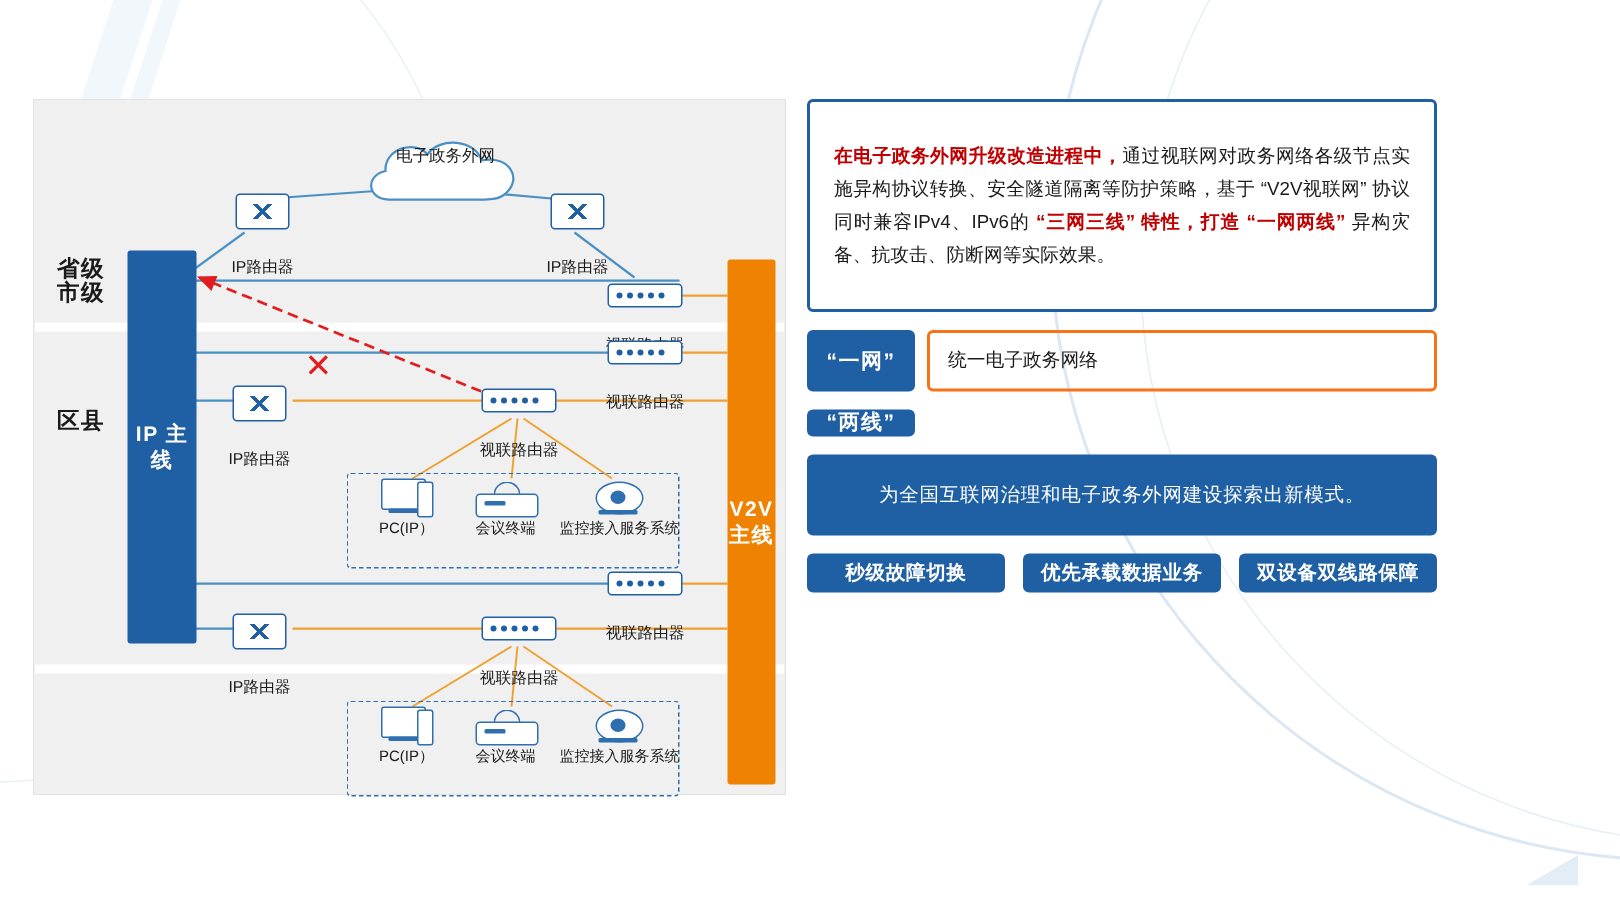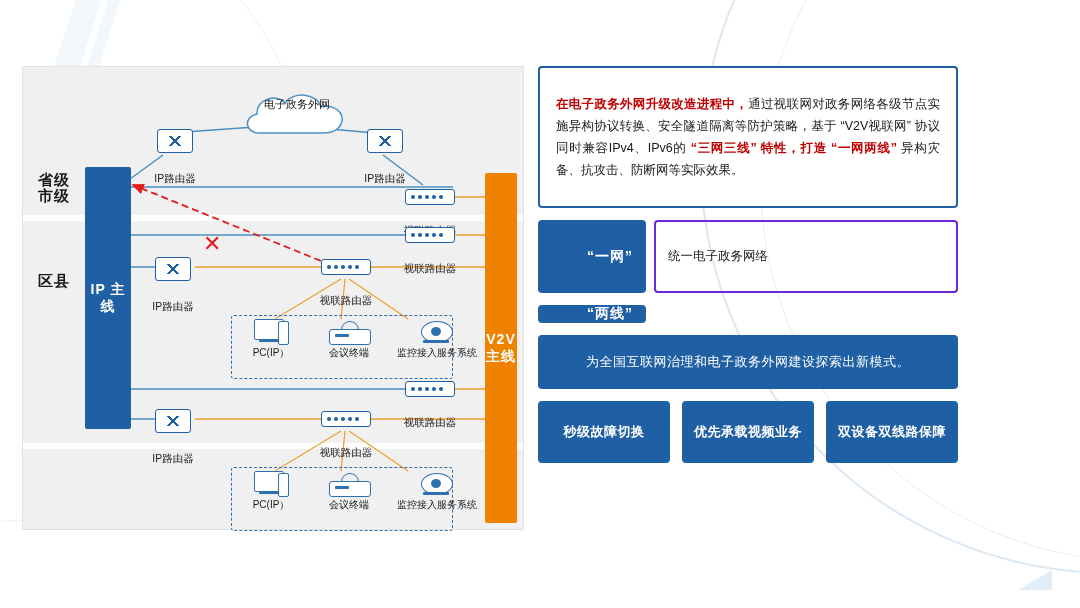--- a/index.html
+++ b/index.html
@@ -91,21 +91,21 @@
     content:"";position:absolute;left:5px;top:5px;width:4px;height:4px;
     border-radius:50%;background:#1f5fa3;
     box-shadow:7px 0 0 #1f5fa3,14px 0 0 #1f5fa3,21px 0 0 #1f5fa3,28px 0 0 #1f5fa3;
   }
 
   
   .dashbox{
     position:absolute;border:1.4px dashed #2f6fb0;border-radius:3px;
     background:rgba(255,255,255,0.0);
   }
-  .endpoints{position:absolute;display:flex;gap:14px;align-items:flex-end;}
+  .endpoints{position:absolute;display:flex;gap:2px;align-items:flex-end;}
   .ep{width:64px;text-align:center;}
   .ep .cap{font-size:10px;color:#1a1a1a;white-space:nowrap;line-height:12px;margin-top:2px;}
   .pc-ico{width:34px;height:26px;margin:0 auto;position:relative;}
   .pc-ico .scr{position:absolute;left:0;top:0;width:28px;height:19px;border:1.6px solid #2f6fb0;border-radius:2px;background:#fff;}
   .pc-ico .base{position:absolute;left:5px;top:20px;width:20px;height:3px;background:#2f6fb0;border-radius:1px;}
   .pc-ico .tower{position:absolute;left:24px;top:2px;width:9px;height:22px;border:1.4px solid #2f6fb0;border-radius:2px;background:#fff;}
   .term-ico{width:40px;height:24px;margin:0 auto;position:relative;}
   .term-ico .bx{position:absolute;left:0;top:8px;width:40px;height:14px;border:1.4px solid #2f6fb0;border-radius:3px;background:#fff;}
   .term-ico .bx:after{content:"";position:absolute;left:5px;top:4px;width:14px;height:3px;background:#2f6fb0;border-radius:1px;}
   .term-ico .arc{position:absolute;left:12px;top:0;width:16px;height:8px;border:1.4px solid #2f6fb0;border-bottom:none;border-radius:16px 16px 0 0;}
@@ -132,36 +132,36 @@
   .para{
     padding:25px 16px;font-size:12.5px;line-height:22px;color:#1a1a1a;
     text-align:justify;
   }
   .para .hl{color:#c00000;font-weight:bold;}
   .row{display:flex;gap:8px;margin-top:12px;align-items:stretch;}
   .chip{
     background:#1f5fa3;color:#fff;border-radius:4px;
     display:flex;align-items:center;justify-content:center;
     font-size:14px;font-weight:bold;letter-spacing:1px;
-    width:72px;flex:none;text-align:center;padding-left:36px;
+    width:72px;flex:none;text-align:center;
   }
   .rowtext{
-    border:2px solid #6d28d9;border-radius:4px;flex:1;
-    display:flex;align-items:center;padding:24px 12px;
+    border:2px solid #f97316;border-radius:4px;flex:1;
+    display:flex;align-items:center;padding:8px 12px;
     font-size:12.5px;line-height:21px;color:#1a1a1a;
   }
   .banner{
     margin-top:12px;background:#1f5fa3;color:#fff;border-radius:4px;
     padding:18px 14px;text-align:center;font-size:13px;font-weight:normal;
     letter-spacing:.5px;
   }
   .btnrow{display:flex;gap:12px;margin-top:12px;}
   .btn{
     flex:1;background:#1f5fa3;color:#fff;border-radius:4px;
-    padding:22px 4px;text-align:center;font-size:13px;font-weight:bold;
+    padding:4px 4px;text-align:center;font-size:13px;font-weight:bold;
     letter-spacing:.5px;
   }
 </style>
 </head>
 <body>
 
 <div class="bg-arc arc1"></div>
 <div class="bg-arc arc2"></div>
 <div class="bg-arc arc3"></div>
 <div class="bg-band band1"></div>
@@ -342,16 +342,16 @@
   </div>
 
   <div class="row">
     <div class="chip">“两线”</div>
   </div>
 
   <div class="banner">为全国互联网治理和电子政务外网建设探索出新模式。</div>
 
   <div class="btnrow">
     <div class="btn">秒级故障切换</div>
-    <div class="btn">优先承载视频业务</div>
+    <div class="btn">优先承载数据业务</div>
     <div class="btn">双设备双线路保障</div>
   </div>
 </div>
 
 </body></html>

